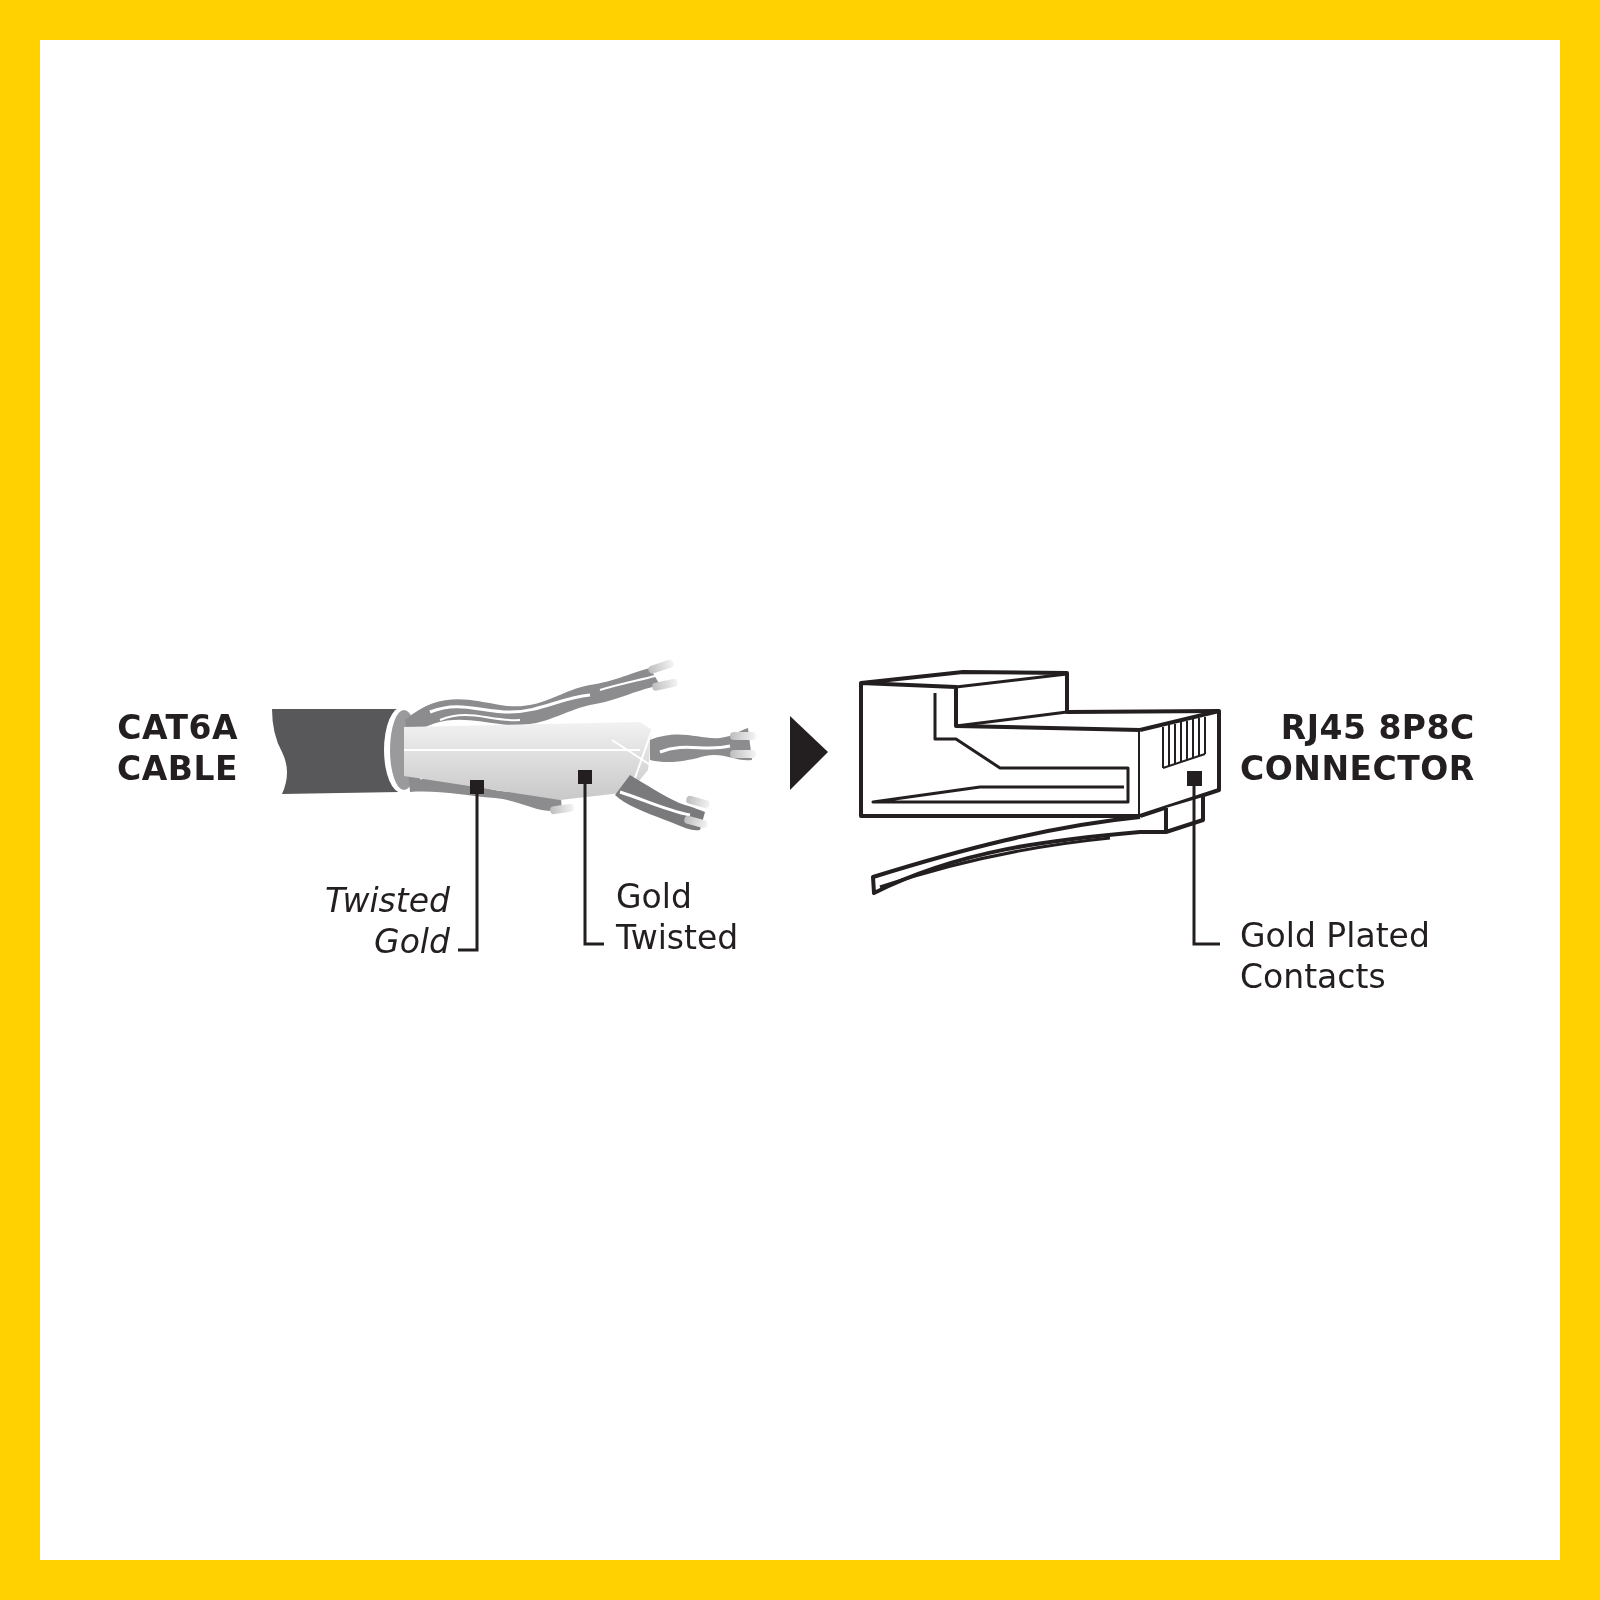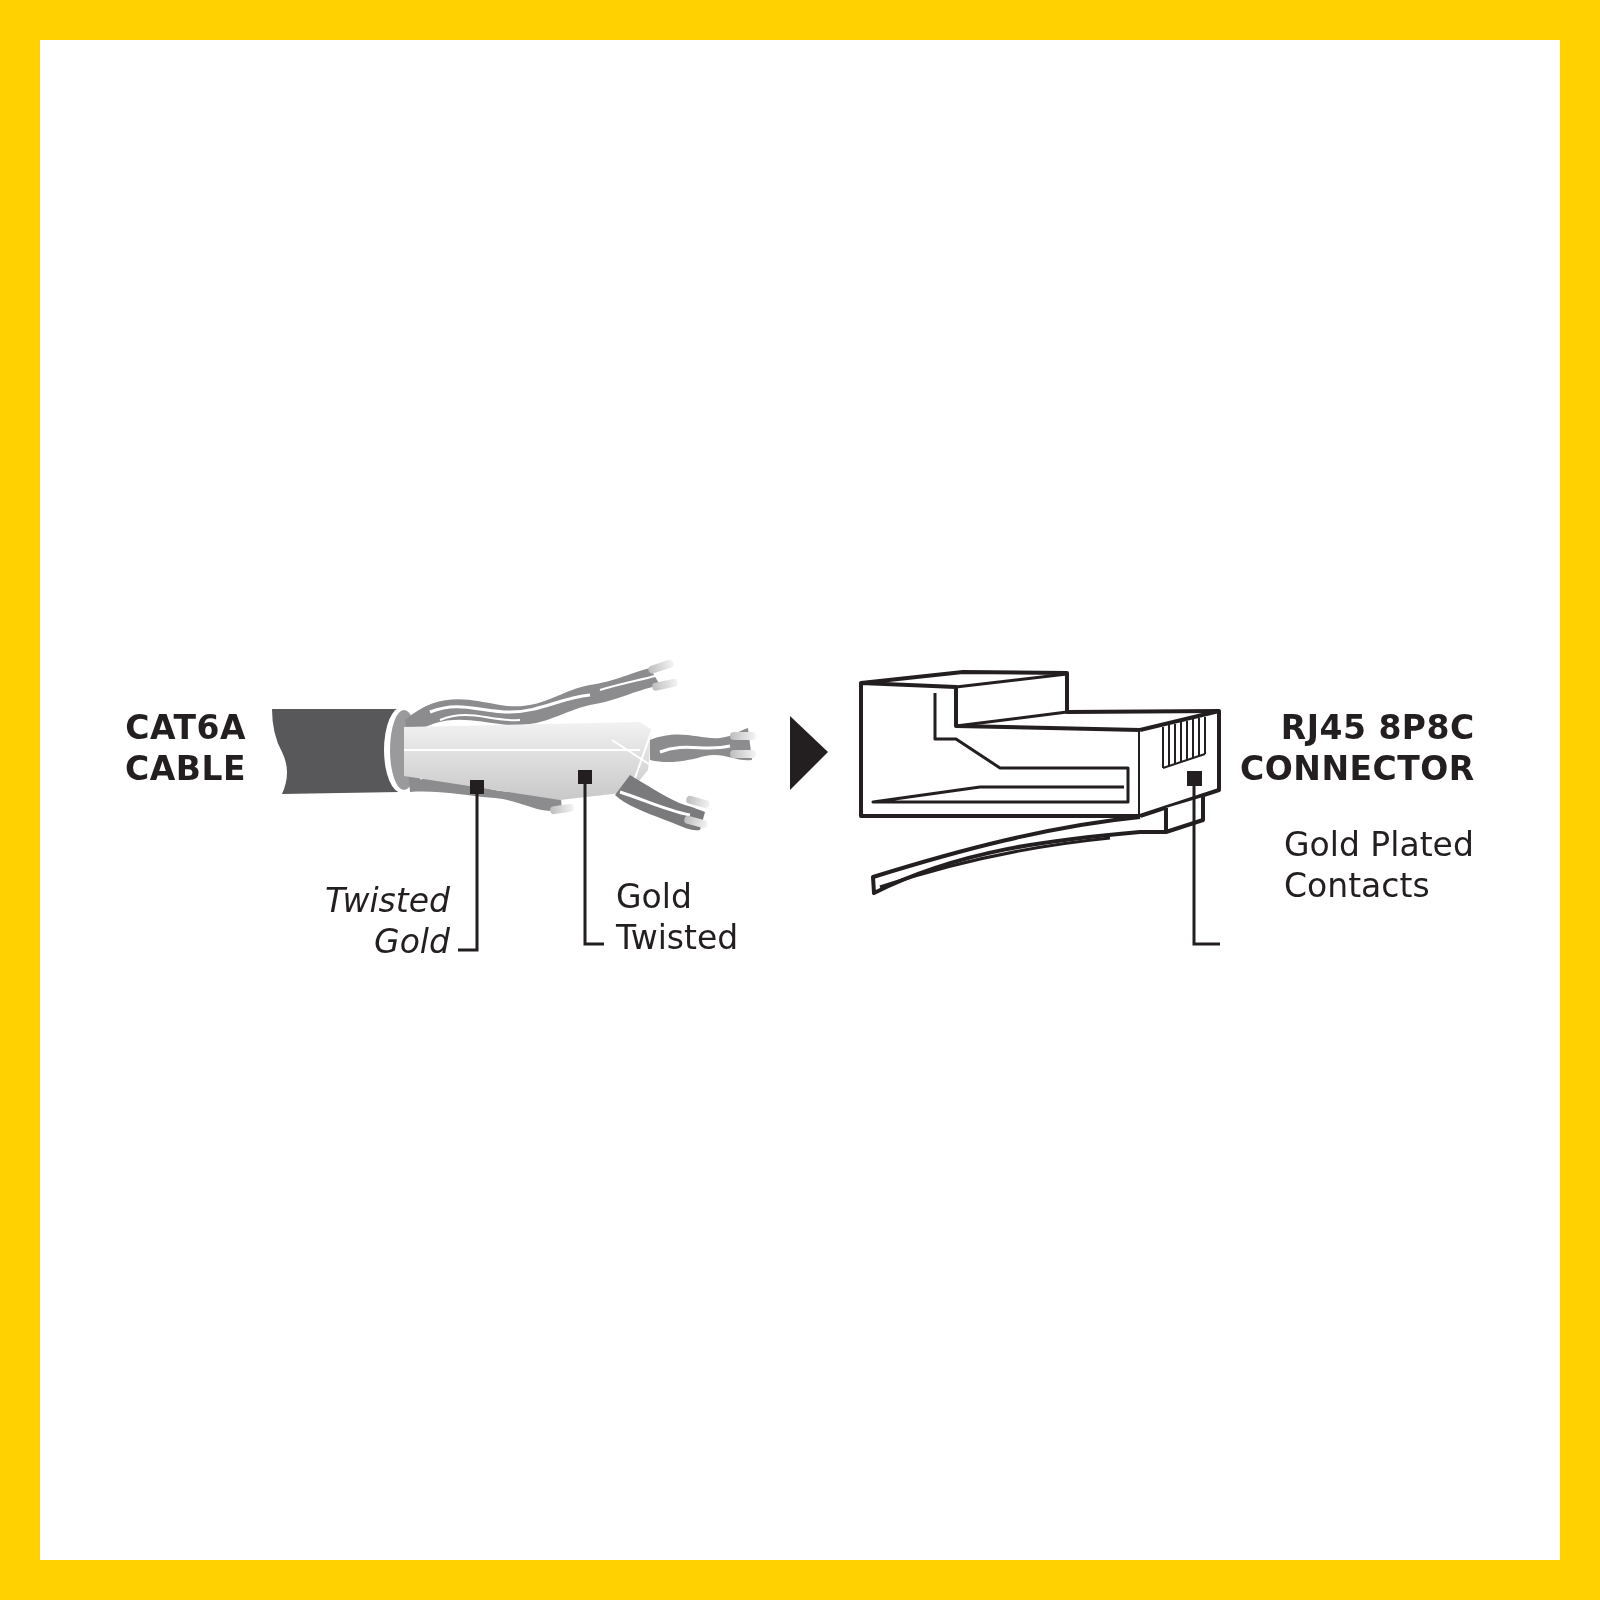--- a/index.html
+++ b/index.html
@@ -117,36 +117,36 @@
     <path d="M1166,832 L1140,832 C1050,840 960,850 874,893 L873,877 C960,850 1050,826 1140,817" stroke-width="4" fill="#FFFFFF"></path>
     <path d="M880,887 C960,860 1040,845 1110,838" stroke-width="3"></path>
   </g>
 
   <g>
     <rect x="1187" y="771" width="15" height="15" fill="#231F20"></rect>
     <path d="M1194,786 L1194,944 L1220,944" stroke="#231F20" stroke-width="3" fill="none"></path>
   </g>
 </svg>
 
-<div class="title-label" style="left:122px; top:707px; text-align:right; width:124px;">
+<div class="title-label" style="left:114px; top:707px; text-align:right; width:124px;">
   <div>CAT6A</div>
   <div>CABLE</div>
 </div>
 
 <div class="callout-label" style="left:290px; top:880px; width:160px; text-align:right;font-style:italic;">
   <div>Twisted</div>
   <div>Gold</div>
 </div>
 
 <div class="callout-label" style="left:616px; top:876px;">
   <div>Gold</div>
   <div>Twisted</div>
 </div>
 
 <div class="title-label" style="left:1240px; top:707px;text-align:right;">
   <div>RJ45 8P8C</div>
   <div>CONNECTOR</div>
 </div>
 
-<div class="callout-label" style="left:1240px; top:824px;margin-left:44px;">
+<div class="callout-label" style="left:1240px; top:915px;">
   <div>Gold Plated</div>
   <div>Contacts</div>
 </div>
 
 </body></html>

